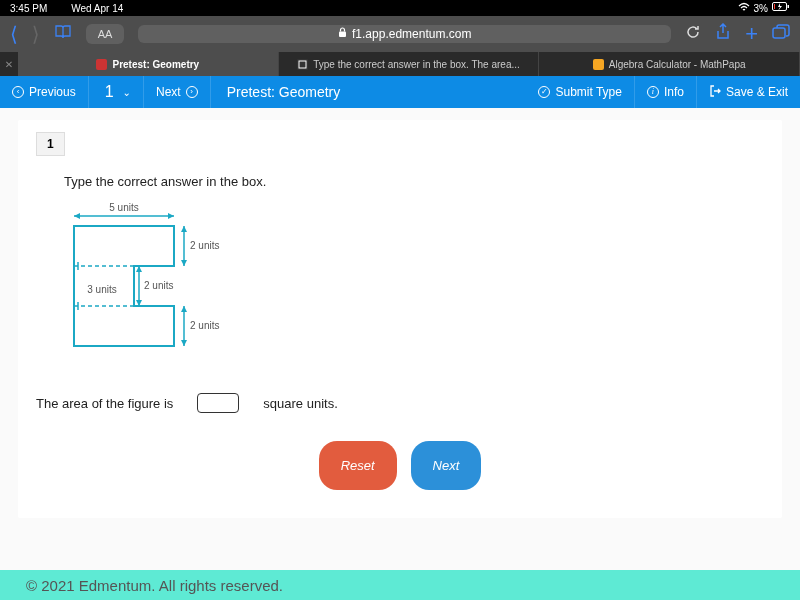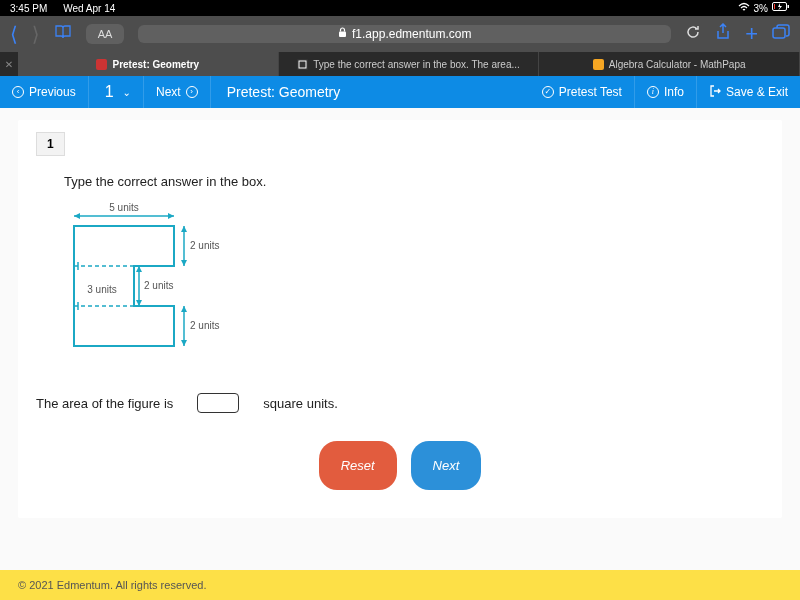--- a/index.html
+++ b/index.html
@@ -13,21 +13,21 @@
 .status-bar {
   background: #000;
   color: #fff;
   height: 16px;
   display: flex;
   justify-content: space-between;
   align-items: center;
   padding: 0 10px;
   font-size: 10px;
 }
-.status-left { display: flex; gap: 16px; }
+.status-left { display: flex; gap: 24px; }
 .status-right { display: flex; align-items: center; gap: 4px; }
 .safari-bar {
   background: #4d4d4d;
   height: 36px;
   display: flex;
   align-items: center;
   padding: 0 10px;
   gap: 14px;
 }
 .nav-arrow { color: #3b82f6; font-size: 20px; font-weight: 300; }
@@ -166,24 +166,24 @@
   border: none;
   cursor: pointer;
   font-style: italic;
 }
 .pill.red { background: #e25c3e; }
 .pill.blue { background: #2c90d9; }
 .footer {
   height: 30px;
   display: flex;
   align-items: center;
-  padding: 0 18px;
-  font-size: 11px;
+  padding: 0 26px;
+  font-size: 15px;
   color: #555;
-  background: #fde047;
+  background: #5eead4;
 }
 .icon-circ {
   display: inline-flex;
   width: 12px;
   height: 12px;
   border: 1.5px solid #fff;
   border-radius: 50%;
   align-items: center;
   justify-content: center;
   font-size: 8px;
@@ -284,21 +284,21 @@
     <span class="chev">⌄</span>
   </div>
   <div class="app-btn">
     <span>Next</span>
     <span class="icon-circ">›</span>
   </div>
   <div class="app-title">Pretest: Geometry</div>
   <div class="spacer"></div>
   <div class="app-btn">
     <span class="icon-circ">✓</span>
-    <span>Pretest Test</span>
+    <span>Submit Type</span>
   </div>
   <div class="app-btn">
     <span class="icon-circ" style="font-family:serif;font-style:italic;">i</span>
     <span>Info</span>
   </div>
   <div class="app-btn" style="border-right:none;">
     <span>
       <svg width="12" height="12" viewBox="0 0 12 12">
           <path d="M5 1 h-3 v10 h3 M5 6 h6 M9 4 l2 2 l-2 2" stroke="#fff" stroke-width="1.3" fill="none"></path>
         </svg>

